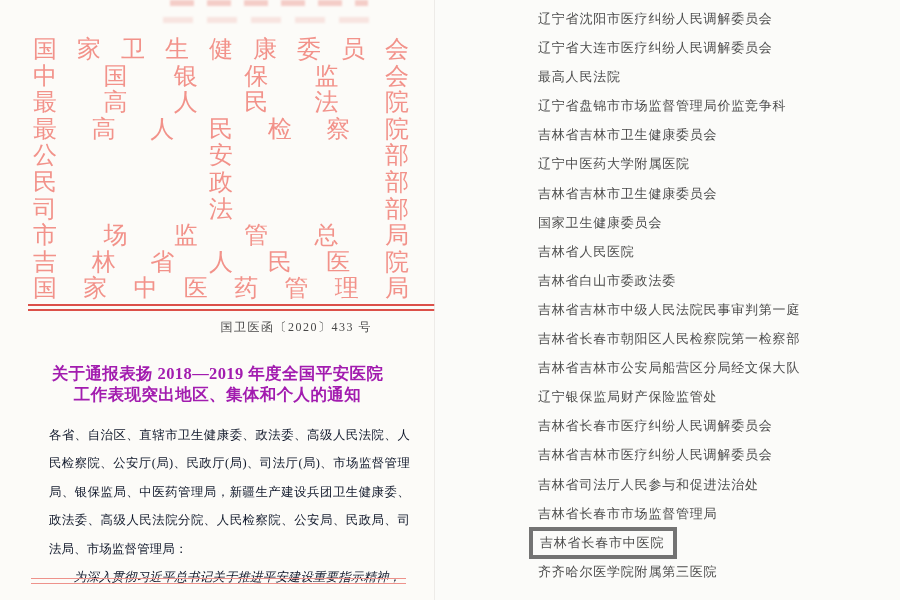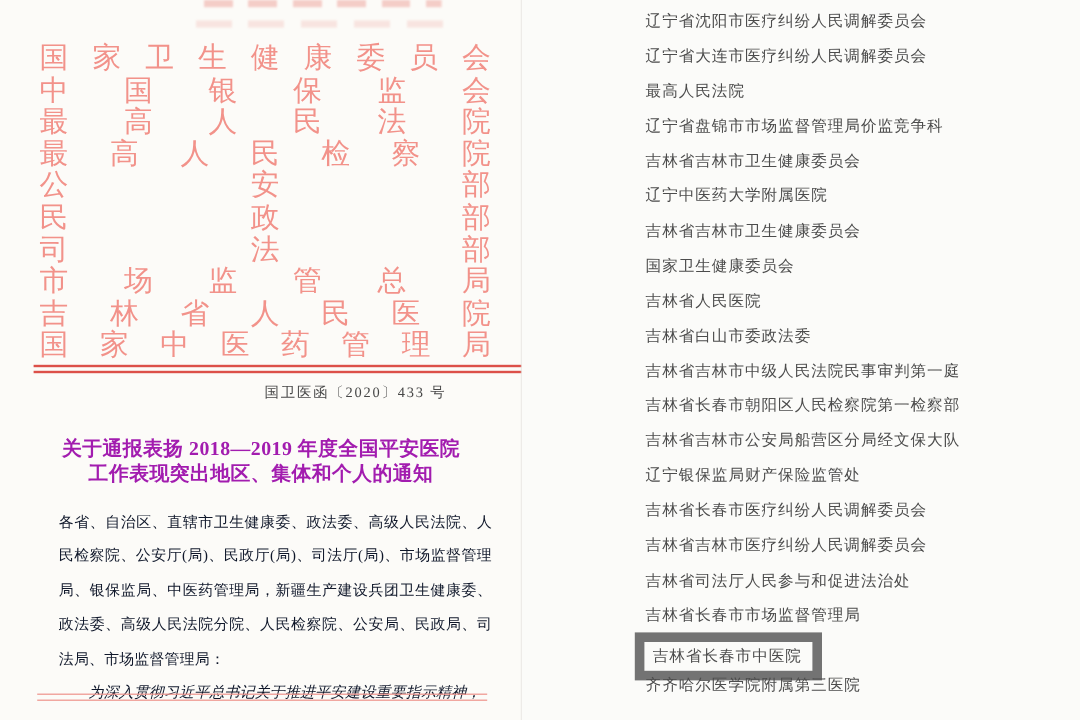--- a/index.html
+++ b/index.html
@@ -54,21 +54,21 @@
   }
 
   
   .org-list { position:absolute; left:103px; top:3px; }
   .org-row { height:29.1px; line-height:29.1px; white-space:nowrap; }
   .org-text {
     font-size:13px; letter-spacing:.8px; color:#4c4c4c;
   }
   .org-text.boxed {
     display:inline-block; line-height:21px;
-    border:8px solid #737373; padding:1px 9px 2px 7px; margin-left:-9px;
+    border:4px solid #737373; padding:1px 9px 2px 7px; margin-left:-9px;
   }
 </style>
 </head>
 <body>
 
 <div class="canvas">
 
   <div class="page page-left">
     <div class="artifact artifact-1"></div>
     <div class="artifact artifact-2"></div>

